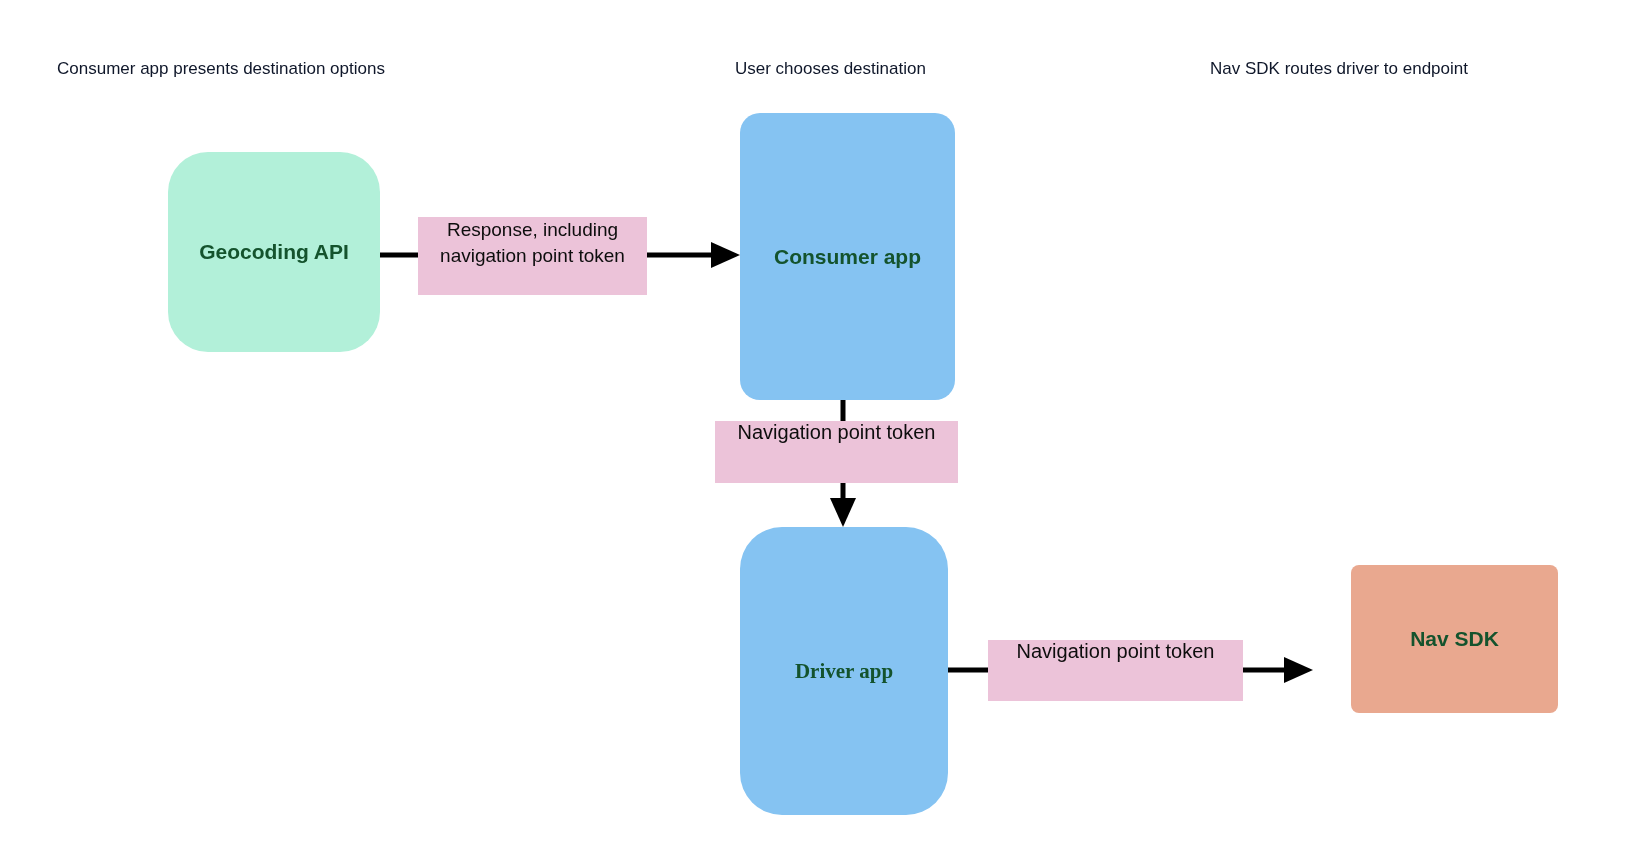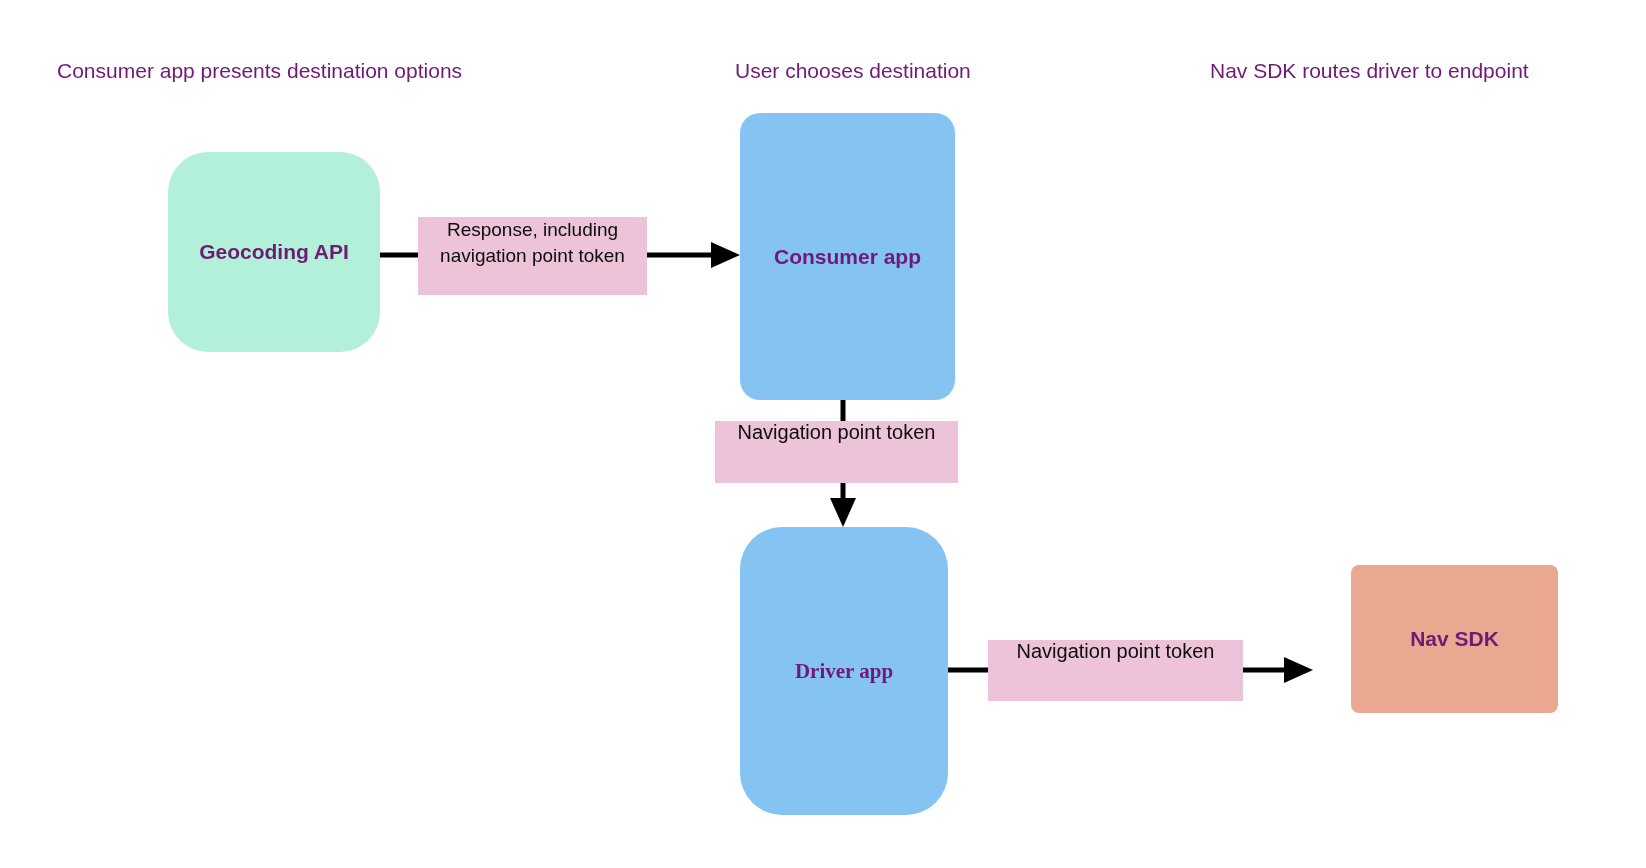--- a/index.html
+++ b/index.html
@@ -8,38 +8,38 @@
     position: relative;
     width: 1646px;
     height: 868px;
     background: #ffffff;
     font-family: "Liberation Sans", sans-serif;
     color: #0d0d0d;
     overflow: hidden;
   }
   .col-header {
     position: absolute;
-    font-size: 21px;
+    font-size: 17px;
     font-weight: 400;
-    color: #701a75;
+    color: #0f172a;
     white-space: nowrap;
   }
   #header-1 { left: 57px;   top: 59px; }
   #header-2 { left: 703px;  top: 59px; margin-left: 32px; }
   #header-3 { left: 1210px; top: 59px; }
 
   .node {
     position: absolute;
     display: flex;
     align-items: center;
     justify-content: center;
     text-align: center;
     font-size: 21px;
     font-weight: 700;
-    color: #701a75;
+    color: #14532d;
     z-index: 2;
   }
   #node-geocoding-api {
     left: 168px; top: 152px; width: 212px; height: 200px;
     background: #b2f0d9; border-radius: 40px;
   }
   #node-consumer-app {
     left: 740px; top: 113px; width: 215px; height: 287px;
     background: #85c3f2; border-radius: 20px;
   }

